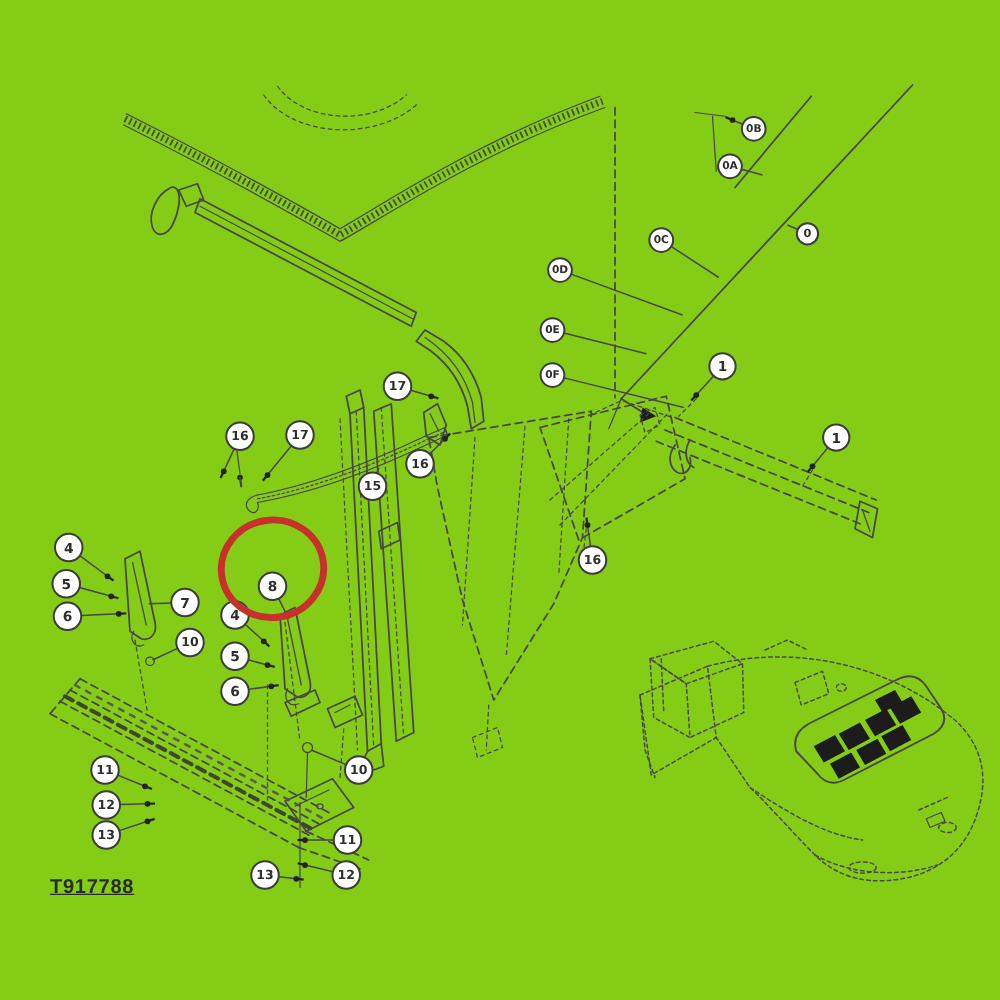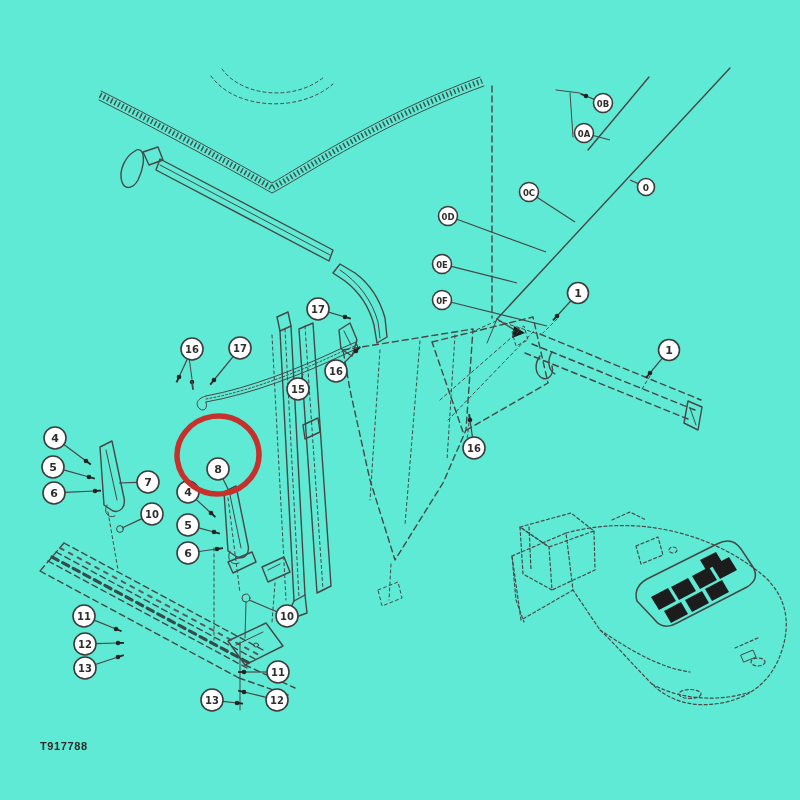--- a/index.html
+++ b/index.html
@@ -1,29 +1,29 @@
 <!DOCTYPE html>
 <html><head>
 <meta charset="utf-8">
 <style>
   html,body{margin:0;padding:0;background:#fff;}
-  #stage{position:relative;width:800px;height:800px;background:#5eead4;overflow:hidden;
+  #stage{position:relative;width:800px;height:800px;background:#84cc16;overflow:hidden;
          font-family:"Liberation Sans", sans-serif;}
   svg{position:absolute;left:0;top:0;}
   .ln{stroke:#474747;fill:none;stroke-width:1.4;stroke-linecap:round;stroke-linejoin:round;}
   .thin{stroke-width:1;}
   .dsh{stroke-dasharray:6,4;}
   .dsh2{stroke-dasharray:3,3;}
   .dsh3{stroke-dasharray:3,2.5;stroke-width:1.2;stroke:#4a4a4a;}
   .dark{fill:#1c1c1c;stroke:none;}
   .hatch{stroke:#3a3a3a;stroke-width:5.5;stroke-dasharray:1.5,2.6;fill:none;opacity:.85;}
   .callout-circle{fill:#ffffff;stroke:#3c3c3c;stroke-width:1.6;}
   .callout-text{fill:#2e2e2e;font-family:"DejaVu Sans", sans-serif;font-weight:700;}
-  #figure-code{position:absolute;left:40px;top:740px;font-size:11px;font-weight:bold;
-               color:#2b2b2b;letter-spacing:.6px;filter:blur(.35px);}
+  #figure-code{position:absolute;left:40px;top:701px;font-size:16px;font-weight:bold;
+               color:#2b2b2b;letter-spacing:.6px;filter:blur(.35px);text-decoration:underline;}
 </style>
 </head>
 <body>
 
 <div id="stage">
   <svg id="diagram" width="800" height="800" viewBox="0 0 800 800">
 
     <g>
       <path class="ln dsh2 thin" d="M211,76 C235,110 300,113 333,84"></path>
       <path class="ln dsh2 thin" d="M222,69 C243,98 297,101 325,76"></path>

